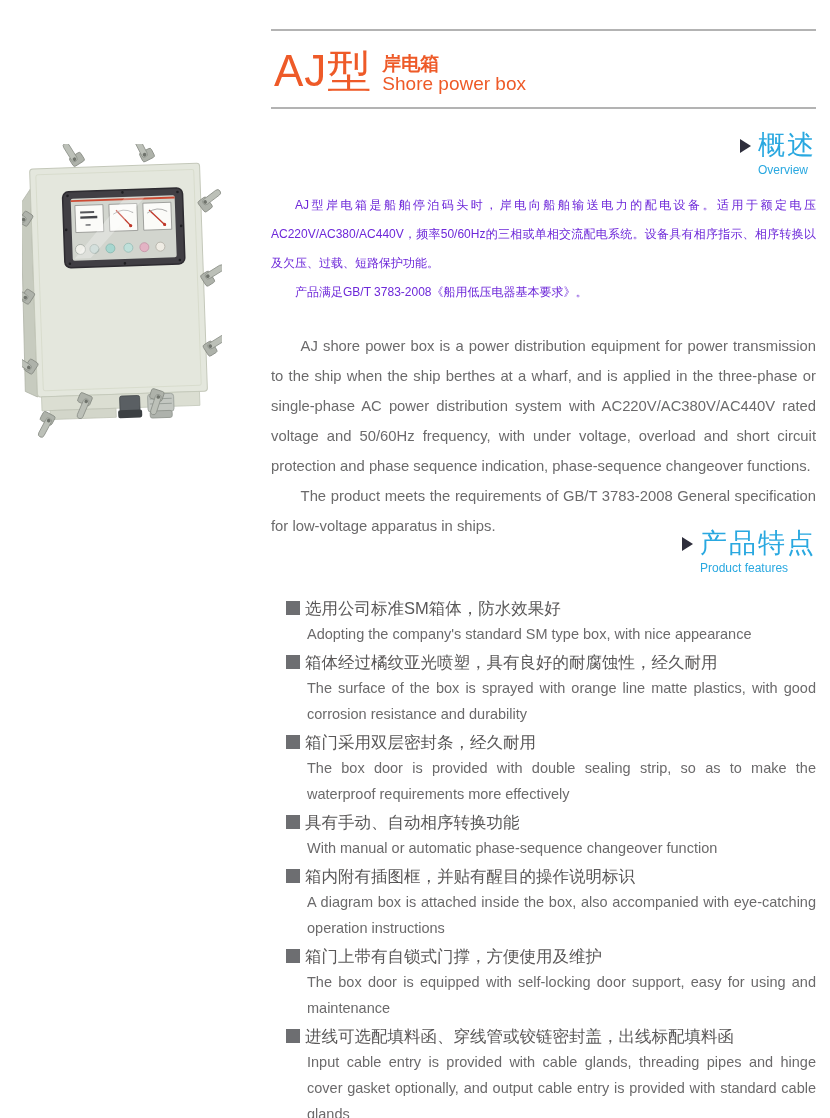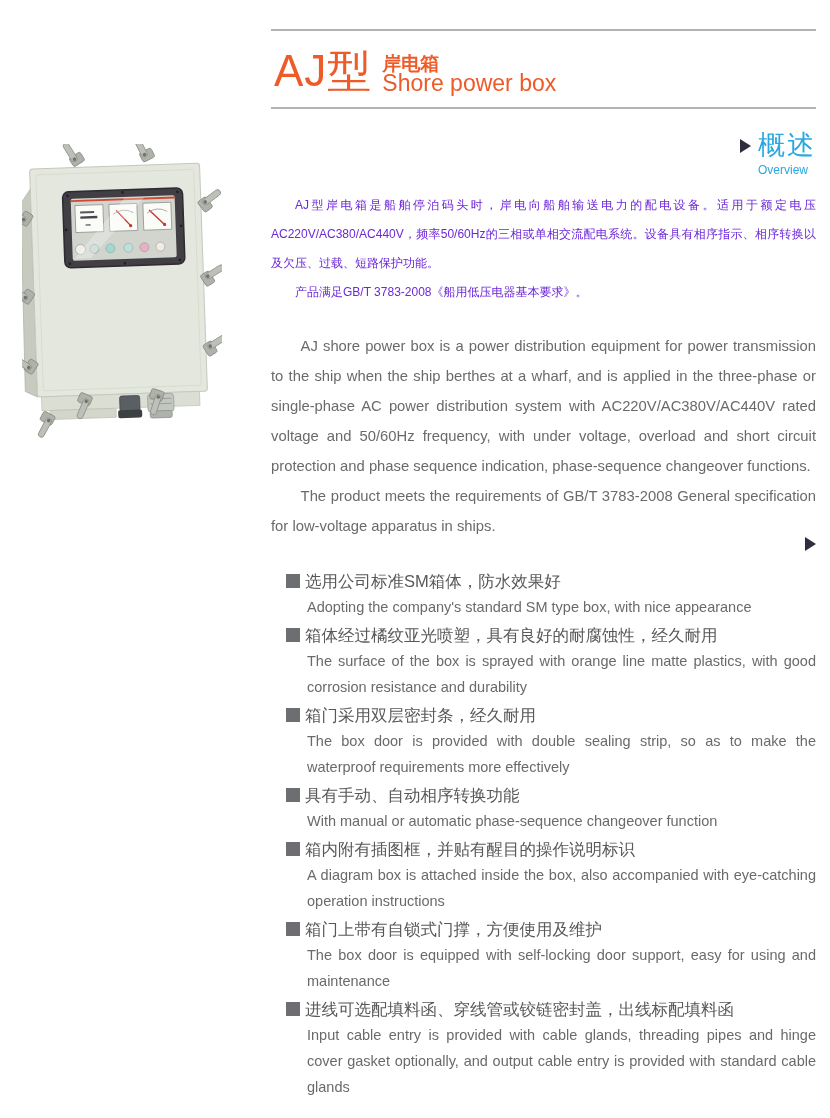--- a/index.html
+++ b/index.html
@@ -9,21 +9,21 @@
   }
   .rule{position:absolute;left:271px;width:545px;height:0;border-top:2px solid #b3b3b3;}
   #rule-top{top:29px;}
   #rule-bottom{top:107px;}
 
   
   .title-block{position:absolute;left:274px;top:49px;display:flex;align-items:center;}
   .title-model{font-size:44px;line-height:44px;color:#ee5a28;font-weight:400;letter-spacing:1px;}
   .title-sub{display:flex;flex-direction:column;margin-left:10px;padding-top:4px;}
   .title-cn{font-size:19px;line-height:20px;font-weight:bold;color:#ee5a28;}
-  .title-en{font-size:23px;line-height:19px;color:#ee5a28;}
+  .title-en{font-size:19px;line-height:19px;color:#ee5a28;}
 
   
   .photo{position:absolute;left:22px;top:144px;width:200px;height:300px;margin:0;}
 
   
   section{position:absolute;left:271px;width:545px;}
   .overview{top:131px;}
   .features{top:529px;}
   .sec-head{display:flex;align-items:flex-start;justify-content:flex-end;}
   .tri{width:0;height:0;border-left:11px solid #2e2e3c;border-top:7px solid transparent;
@@ -170,20 +170,24 @@
     </div>
     <p class="p-cn">AJ型岸电箱是船舶停泊码头时，岸电向船舶输送电力的配电设备。适用于额定电压AC220V/AC380/AC440V，频率50/60Hz的三相或单相交流配电系统。设备具有相序指示、相序转换以及欠压、过载、短路保护功能。</p>
     <p class="p-cn p-cn2">产品满足GB/T 3783-2008《船用低压电器基本要求》。</p>
     <p class="p-en">AJ shore power box is a power distribution equipment for power transmission to the ship when the ship berthes at a wharf, and is applied in the three-phase or single-phase AC power distribution system with AC220V/AC380V/AC440V rated voltage and 50/60Hz frequency, with under voltage, overload and short circuit protection and phase sequence indication, phase-sequence changeover functions.</p>
     <p class="p-en p-en2">The product meets the requirements of GB/T 3783-2008 General specification for low-voltage apparatus in ships.</p>
   </section>
 
   <section class="features">
     <div class="sec-head">
       <span class="tri"></span>
+      <div class="sec-titles">
+        <div class="sec-cn">产品特点</div>
+        <div class="sec-en">Product features</div>
+      </div>
     </div>
     <ul class="feature-list">
       <li class="feature">
         <div class="f-cn">选用公司标准SM箱体，防水效果好</div>
         <div class="f-en">Adopting the company's standard SM type box, with nice appearance</div>
       </li>
       <li class="feature">
         <div class="f-cn">箱体经过橘纹亚光喷塑，具有良好的耐腐蚀性，经久耐用</div>
         <div class="f-en">The surface of the box is sprayed with orange line matte plastics, with good corrosion resistance and durability</div>
       </li>

